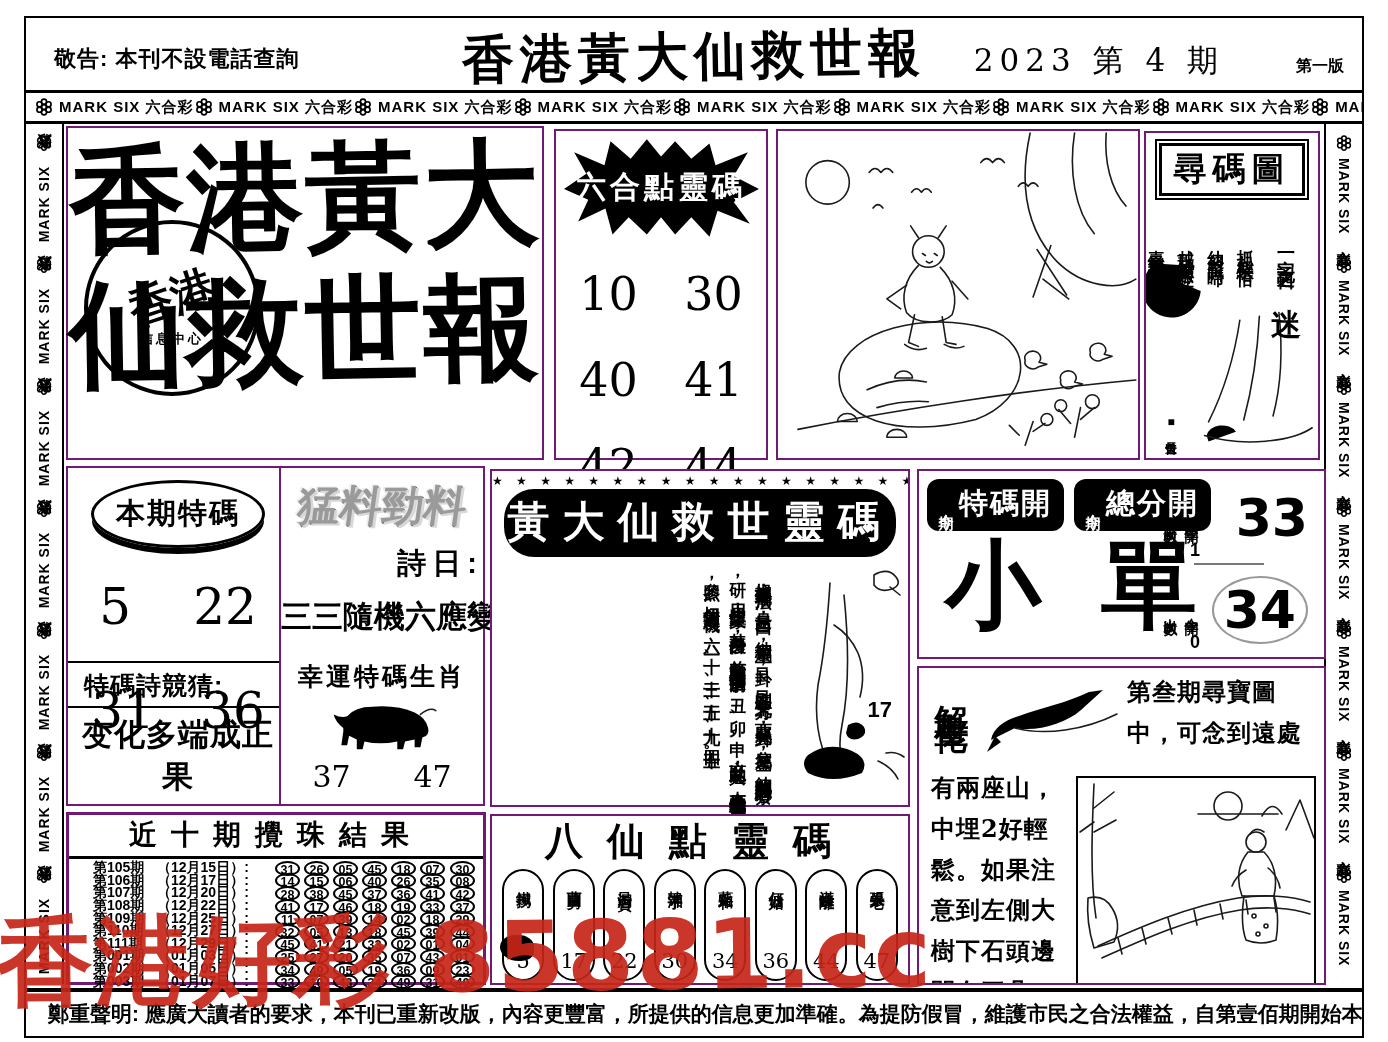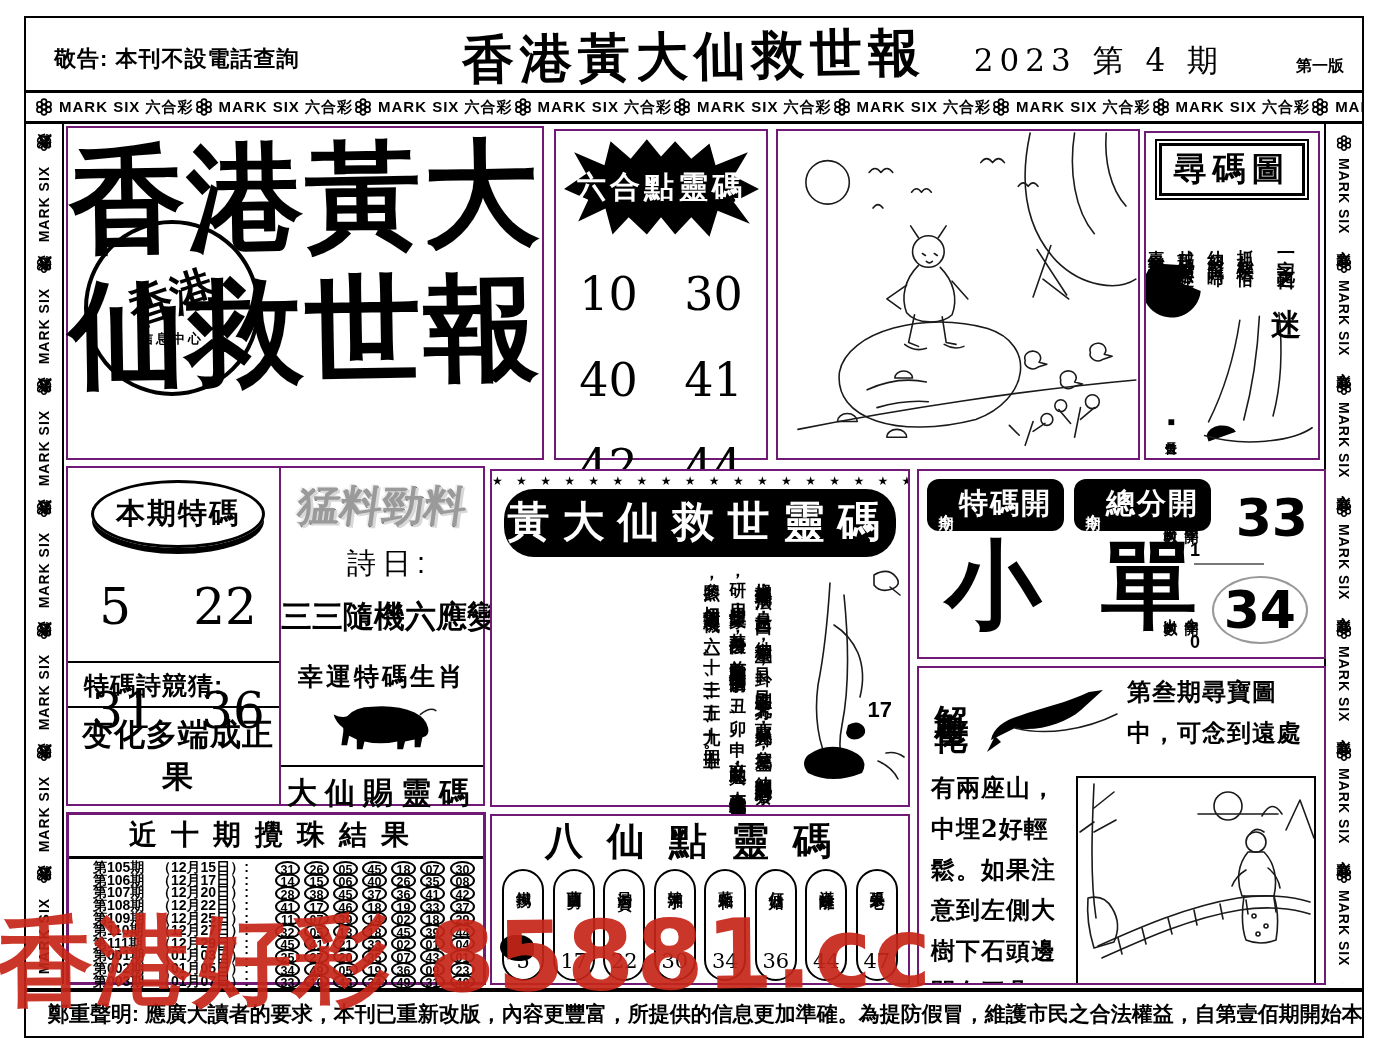--- a/index.html
+++ b/index.html
@@ -82,21 +82,21 @@
   .bq-guess{position:absolute;left:0;right:0;bottom:0;border-top:2px solid #000;}
   .bq-guess-label{font-size:25px;font-weight:bold;padding:6px 16px 4px;letter-spacing:1px;}
   .bq-guess-text{border-top:2px solid #000;font-size:31px;font-weight:900;text-align:center;padding:6px 4px;
                  font-family:"DejaVu Serif",serif;letter-spacing:1px;}
 
   
   #p-shiri{left:213px;top:342px;width:206px;height:340px;text-align:center;}
   .ghost-title{margin-top:10px;font-weight:900;font-size:42px;letter-spacing:0px;color:#9a9a9a;
                text-shadow:3px 2px 0 #d8d8d8,-2px -1px 0 #eee,1px 1px 0 #666;transform:skew(-8deg);
                font-family:"DejaVu Serif",serif;white-space:nowrap;}
-  .shiri-label{text-align:center;margin:10px 0 0 14px;font-size:29px;font-weight:400;letter-spacing:6px;}
+  .shiri-label{text-align:right;margin:10px 0 0 14px;font-size:29px;font-weight:700;letter-spacing:6px;}
   .shiri-poem{margin-top:12px;font-size:31px;font-weight:900;font-family:"DejaVu Serif",serif;white-space:nowrap;}
   .shiri-zodiac{margin-top:22px;font-size:25px;font-weight:bold;letter-spacing:3px;}
   .shiri-ox{height:54px;margin-top:6px;}
   .shiri-gift{border-top:2px solid #000;margin-top:8px;padding-top:6px;font-size:30px;font-weight:900;
               letter-spacing:8px;font-family:"DejaVu Serif",serif;}
   .shiri-gift-nums{display:flex;justify-content:space-around;font-family:"DejaVu Serif",serif;font-size:30px;margin-top:2px;}
 
   
   #p-lingma{left:424px;top:345px;width:420px;height:338px;}
   .stars{font-size:12px;letter-spacing:5px;text-align:center;margin-top:3px;white-space:nowrap;overflow:hidden;}
@@ -619,21 +619,20 @@
 
       <div class="panel" id="p-shiri">
         <div class="ghost-title">猛料勁料</div>
         <div class="shiri-label">詩日:</div>
         <div class="shiri-poem">三三隨機六應變</div>
         <div class="shiri-zodiac">幸運特碼生肖</div>
         <svg class="shiri-ox" viewBox="0 0 120 56">
           <path class="fl" d="M20,30 q-8,-6 -10,-14 q8,4 14,2 q8,-10 26,-10 q26,-2 44,6 q12,6 14,16 q2,8 -6,10 l-2,10 -6,0 0,-8 -10,2 -2,8 -6,0 0,-8 q-18,4 -34,0 l-2,8 -6,0 0,-10 -8,-4 -2,10 -6,0 2,-14 Z"></path>
           <path class="ln" d="M100,16 q10,-8 16,-4"></path>
         </svg>
-        <div class="shiri-gift">大仙賜靈碼</div>
         <div class="shiri-gift-nums">
           <span>37</span>
           <span>47</span>
         </div>
       </div>
 
       <div class="panel" id="p-lingma">
         <div class="stars">★ ★ ★ ★ ★ ★ ★ ★ ★ ★ ★ ★ ★ ★ ★ ★ ★ ★ ★ ★ ★ ★</div>
         <div class="lingma-title">黃大仙救世靈碼</div>
         <div class="lingma-body">

